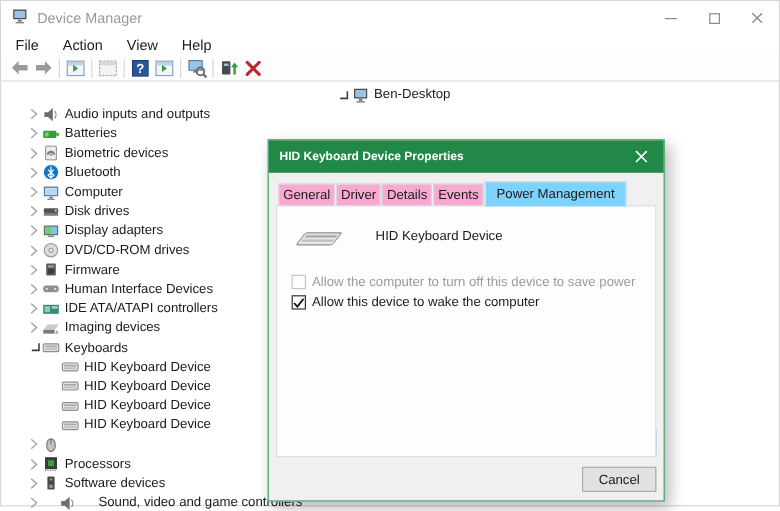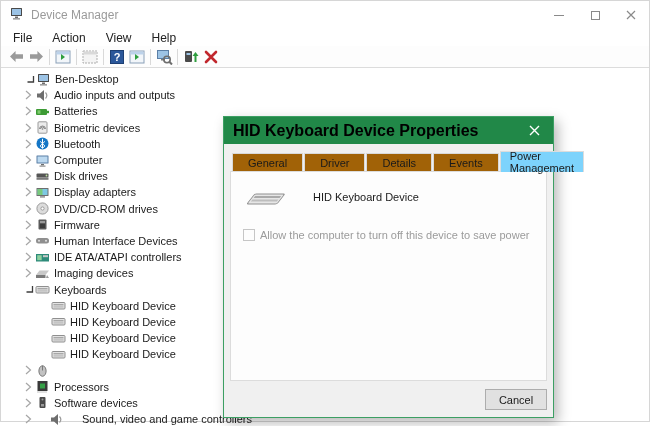--- a/index.html
+++ b/index.html
@@ -25,27 +25,27 @@
 
   .tree { padding-top:3px; font-size:11px; color:#1a1a1a; }
   .tree-row { height:16.2px; display:flex; align-items:center; white-space:nowrap; }
   .chev { width:13px; display:inline-flex; justify-content:center; align-items:center; flex:none; }
   .node-icon { width:15px; height:13px; margin-right:4px; display:inline-flex; align-items:center; justify-content:center; flex:none; }
 
   
   .dialog { position:absolute; left:222px; top:115px; width:331px; height:302px;
             background:#f0f0f0; border:1px solid #3c9f63; box-shadow:4px 5px 12px rgba(0,0,0,.28); }
   .dlg-titlebar { height:27px; display:flex; align-items:center; padding:0 9px; }
-  .dlg-title { color:#000000; font-size:16px; font-weight:700; }
+  .dlg-title { color:#ffffff; font-size:10px; font-weight:700; }
   .dlg-close { margin-left:auto; width:20px; height:20px; display:flex; align-items:center; justify-content:center; }
   .dlg-body { padding:6px 6px 0 6px; position:relative; height:275px; }
 
   .tabs { display:flex; align-items:flex-end; height:21px; padding-left:2px; position:relative; z-index:2; }
-  .tab { font-size:11px; color:#1a1a1a; background:#a16207; border:1px solid #d9d9d9; border-bottom:none;
-         height:18px; padding:0 15px; display:flex; align-items:center; margin-right:1px; }
+  .tab { font-size:11px; color:#1a1a1a; background:#f9a8d4; border:1px solid #d9d9d9; border-bottom:none;
+         height:18px; padding:0 3px; display:flex; align-items:center; margin-right:1px; }
   .tab.active { background:#7dd3fc; height:21px; border-color:#dcdcdc; padding:0 9px; position:relative; top:1px; }
 
   .tabpage { position:relative; z-index:1; background:#fdfdfd; border:1px solid #dcdcdc; height:210px; padding:14px 12px 0 12px; }
   .device-row { display:flex; align-items:center; }
   .kb-glyph { width:46px; display:inline-flex; }
   .device-name { font-size:11px; color:#1a1a1a; margin-left:24px; }
 
   .cb-group { margin-top:19px; }
   .cb-row { display:flex; align-items:center; height:16px; margin-bottom:1px; }
   .cb-box { width:12px; height:12px; border:1px solid #333; background:#fff; margin-right:5px; display:inline-flex; align-items:center; justify-content:center; flex:none; }
@@ -154,21 +154,21 @@
         </svg>
       </span>
       <span class="tbtn">
         <svg width="14" height="14" viewBox="0 0 14 14">
           <path d="M2 2l10 10M12 2L2 12" stroke="#c1272d" stroke-width="2.6" stroke-linecap="round"></path>
         </svg>
       </span>
     </div>
 
   <div class="tree" id="tree">
-      <div class="tree-row" style="padding-left: 22px;">
+      <div class="tree-row" style="padding-left: 5px; justify-content: center;">
         <span class="chev">
           <svg width="10" height="9" viewBox="0 0 10 9">
             <path d="M8.5 1v6h-6" fill="none" stroke="#3c3c3c" stroke-width="1.3"></path>
             <path d="M8.5 7L3 1.5" fill="none" stroke="#3c3c3c" stroke-width="0"></path>
           </svg>
         </span>
         <span class="node-icon">
           <svg width="15" height="13" viewBox="0 0 15 13">
             <rect x="2" y="1" width="11" height="8" rx="0.5" fill="#4a4a4a"></rect>
             <rect x="3" y="2" width="9" height="6" fill="#9cc3e5"></rect>
@@ -504,20 +504,28 @@
               </g>
             </svg>
           </span>
           <span class="device-name">HID Keyboard Device</span>
         </div>
         <div class="cb-group" id="checkboxes">
             <div class="cb-row disabled">
               <span class="cb-box"></span>
               <span class="cb-label">Allow the computer to turn off this device to save power</span>
             </div>
+            <div class="cb-row">
+              <span class="cb-box">
+                <svg width="10" height="9" viewBox="0 0 10 9">
+                  <path d="M1 4.5l2.8 3L9 1" fill="none" stroke="#111" stroke-width="1.5"></path>
+                </svg>
+              </span>
+              <span class="cb-label">Allow this device to wake the computer</span>
+            </div>
           </div>
       </div>
       <div class="dlg-footer">
         <button class="btn default">OK</button>
         <button class="btn">Cancel</button>
       </div>
     </div>
   </div>
 
 </div>

